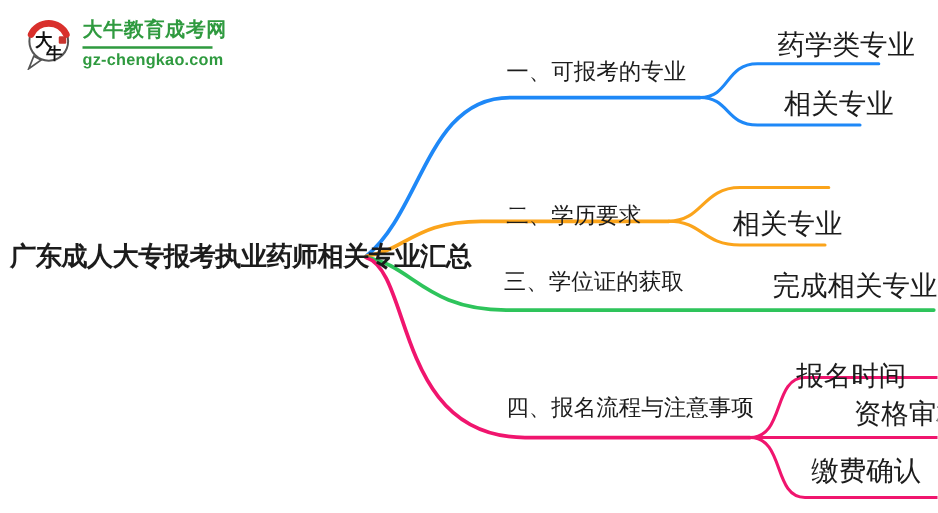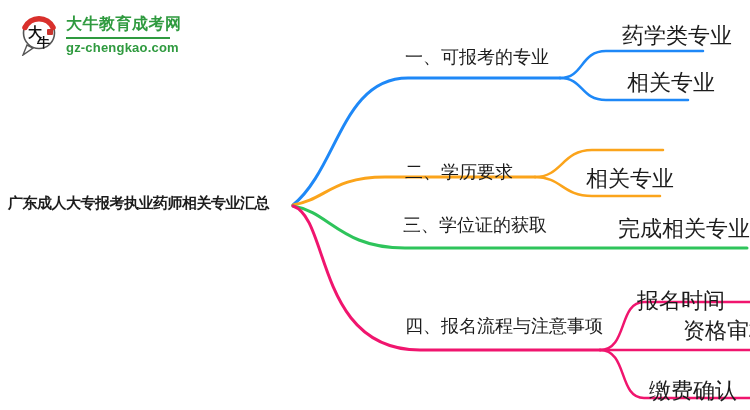--- a/index.html
+++ b/index.html
@@ -16,21 +16,21 @@
   
   .logo { position: absolute; left: 18px; top: 10px; display: flex; align-items: flex-start; cursor: pointer; }
   .logo-icon { width: 42px; height: 46px; }
   .logo-text { margin-left: 6px; margin-top: 4px; width: 110px; }
   .logo-title { font-size: 16px; font-weight: bold; color: #2f9a3f; letter-spacing: 0.5px; white-space: nowrap; }
   .logo-rule { height: 2px; background: #2f9a3f; margin: 2px 0 1px 0; width: 104px; }
   .logo-subtitle { font-size: 13px; font-weight: bold; color: #2f9a3f; letter-spacing: 0.2px; white-space: nowrap; }
 
   
   .node { position: absolute; color: #1c1c1c; white-space: nowrap; line-height: 1.15; }
-  .root-label { font-size: 15px; font-weight: 600; letter-spacing: -0.5px; }
+  .root-label { font-size: 21px; font-weight: 600; letter-spacing: -0.5px; }
   .branch-label { font-size: 18px; font-weight: 500; }
   .child-label { font-size: 22px; font-weight: 500; }
 </style>
 </head>
 <body>
 
 <div class="canvas">
 
   <svg class="lines-svg" width="750" height="410" viewBox="0 0 750 410">
     <g fill="none" stroke-linecap="round" stroke-linejoin="round">
@@ -77,15 +77,15 @@
 
   <div class="node child-label" style="left:622px; top:23px;">药学类专业</div>
   <div class="node child-label" style="left:627px; top:70px;">相关专业</div>
 
   <div class="node child-label" style="left:586px; top:166px;">相关专业</div>
 
   <div class="node child-label" style="left:618px; top:216px;">完成相关专业学习</div>
 
   <div class="node child-label" style="left:637px; top:288px;">报名时间</div>
   <div class="node child-label" style="left:683px; top:318px;">资格审核</div>
-  <div class="node child-label" style="left:649px; top:378px;">缴费确认</div>
+  <div class="node child-label" style="left:649px; top:364px;">缴费确认</div>
 
 </div>
 
 </body></html>

